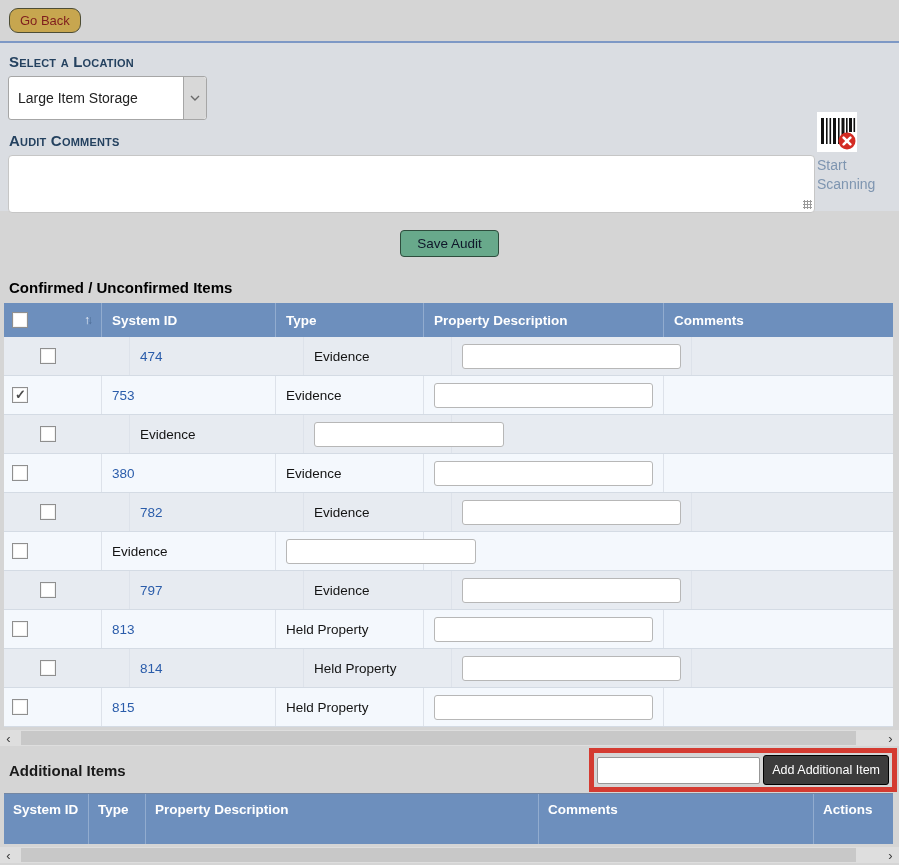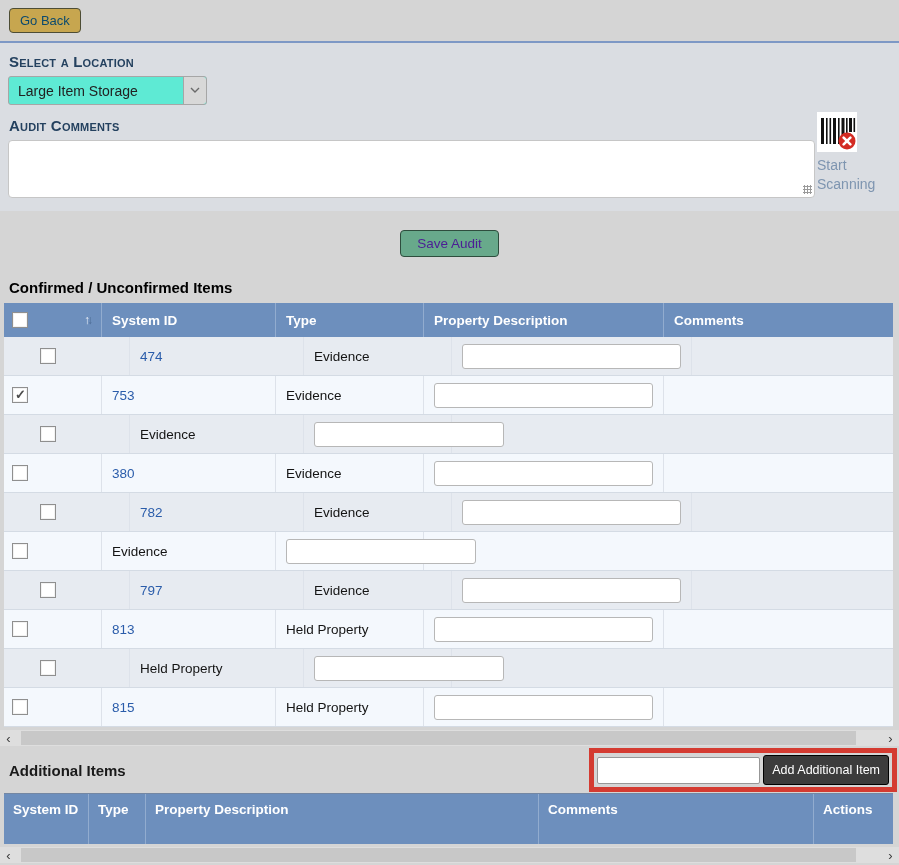--- a/index.html
+++ b/index.html
@@ -15,43 +15,43 @@
   html,body{margin:0;padding:0;}
   body{
     width:899px;height:865px;overflow:hidden;position:relative;
     background:#d5d5d5;color:#1a1a1a;
     font-family:"Liberation Sans","DejaVu Sans",sans-serif;font-size:13.5px;
   }
   
   .top-bar{height:43px;display:flex;justify-content:space-between;align-items:center;
     padding:0 6px 0 9px;border-bottom:2px solid #7d98c5;}
   .page-title{font-size:15px;font-weight:bold;color:#0d0d0d;}
-  .go-back-btn{background:var(--gold);border:1px solid #4d4d35;border-radius:4px;
-    padding:4px 10px;font-size:13px;color:#0c4a6e;cursor:pointer;
+  .go-back-btn{background:var(--gold);border:1px solid #4d4d35;border-radius:9px;
+    padding:4px 10px;font-size:13px;color:#7f1d1d;cursor:pointer;
     font-family:inherit;}
   
   .panel{background:#dadde2;height:168px;padding:6px 8px;position:relative;}
   .section-label{font-variant:small-caps;font-weight:bold;color:var(--label-navy);
     font-size:15px;margin:4px 0 6px 1px;letter-spacing:.2px;}
-  .select{width:199px;height:29px;background:#5eead4;border:1px solid #a6a6a6;border-radius:3px;
+  .select{width:199px;height:44px;background:#ffffff;border:1px solid #a6a6a6;border-radius:3px;
     display:flex;align-items:stretch;margin-bottom:12px;cursor:pointer;}
   .select-value{flex:1;display:flex;align-items:center;padding:0 9px;font-size:14px;color:#222;}
   .select-arrow{width:23px;background:#d8d8d8;border-left:1px solid #a6a6a6;
     border-radius:0 3px 3px 0;display:flex;align-items:center;justify-content:center;}
   .ta-wrap{position:relative;width:807px;}
   textarea.comments{width:807px;height:58px;border:1px solid #c6c6c6;border-radius:4px;
     padding:8px;resize:none;font-family:inherit;font-size:13.5px;background:#fff;display:block;outline:none;}
   .grip{position:absolute;right:3px;bottom:4px;width:9px;height:9px;
     background-image:radial-gradient(#9a9a9a 1px,transparent 1.1px);background-size:3px 3px;}
   .scan-block{position:absolute;top:69px;right:24px;width:58px;}
   .barcode{width:40px;height:40px;display:block;}
   .scan-label{margin-top:4px;font-size:14px;line-height:19px;color:#7e95b0;}
   
   .save-row{height:64px;display:flex;align-items:center;justify-content:center;}
-  .save-btn{background:var(--green);border:1px solid #2e4d3d;border-radius:4px;color:#4c1d95;
+  .save-btn{background:var(--green);border:1px solid #2e4d3d;border-radius:4px;color:#0f172a;
     padding:5px 16px;font-size:13.5px;font-family:inherit;cursor:pointer;}
   
   .list-heading{font-size:15px;font-weight:bold;color:#000;margin:4px 0 7px 9px;}
   
   .table1{margin:0 6px 0 4px;}
   .t1-header{display:grid;grid-template-columns:98px 174px 148px 240px 1fr;
     background:var(--header-blue);height:34px;color:#fff;font-weight:bold;}
   .th{display:flex;align-items:center;padding:0 10px;height:100%;border-right:1px solid #92accf;}
   .th:last-child{border-right:none;}
   .th-check{justify-content:space-between;padding:0 8px;}
@@ -260,20 +260,23 @@
     <div class="td td-type">Held Property</div>
     <div class="td">
       <input type="text" class="desc-input" style="">
     </div>
     <div class="td"></div>
   </div>
       <div class="t1-row odd">
     <div class="td td-check">
       <input type="checkbox" style="">
     </div>
+    <div class="td">
+      <a href="#" class="id-link">814</a>
+    </div>
     <div class="td td-type">Held Property</div>
     <div class="td">
       <input type="text" class="desc-input" style="">
     </div>
     <div class="td"></div>
   </div>
       <div class="t1-row even">
     <div class="td td-check">
       <input type="checkbox" style="">
     </div>

